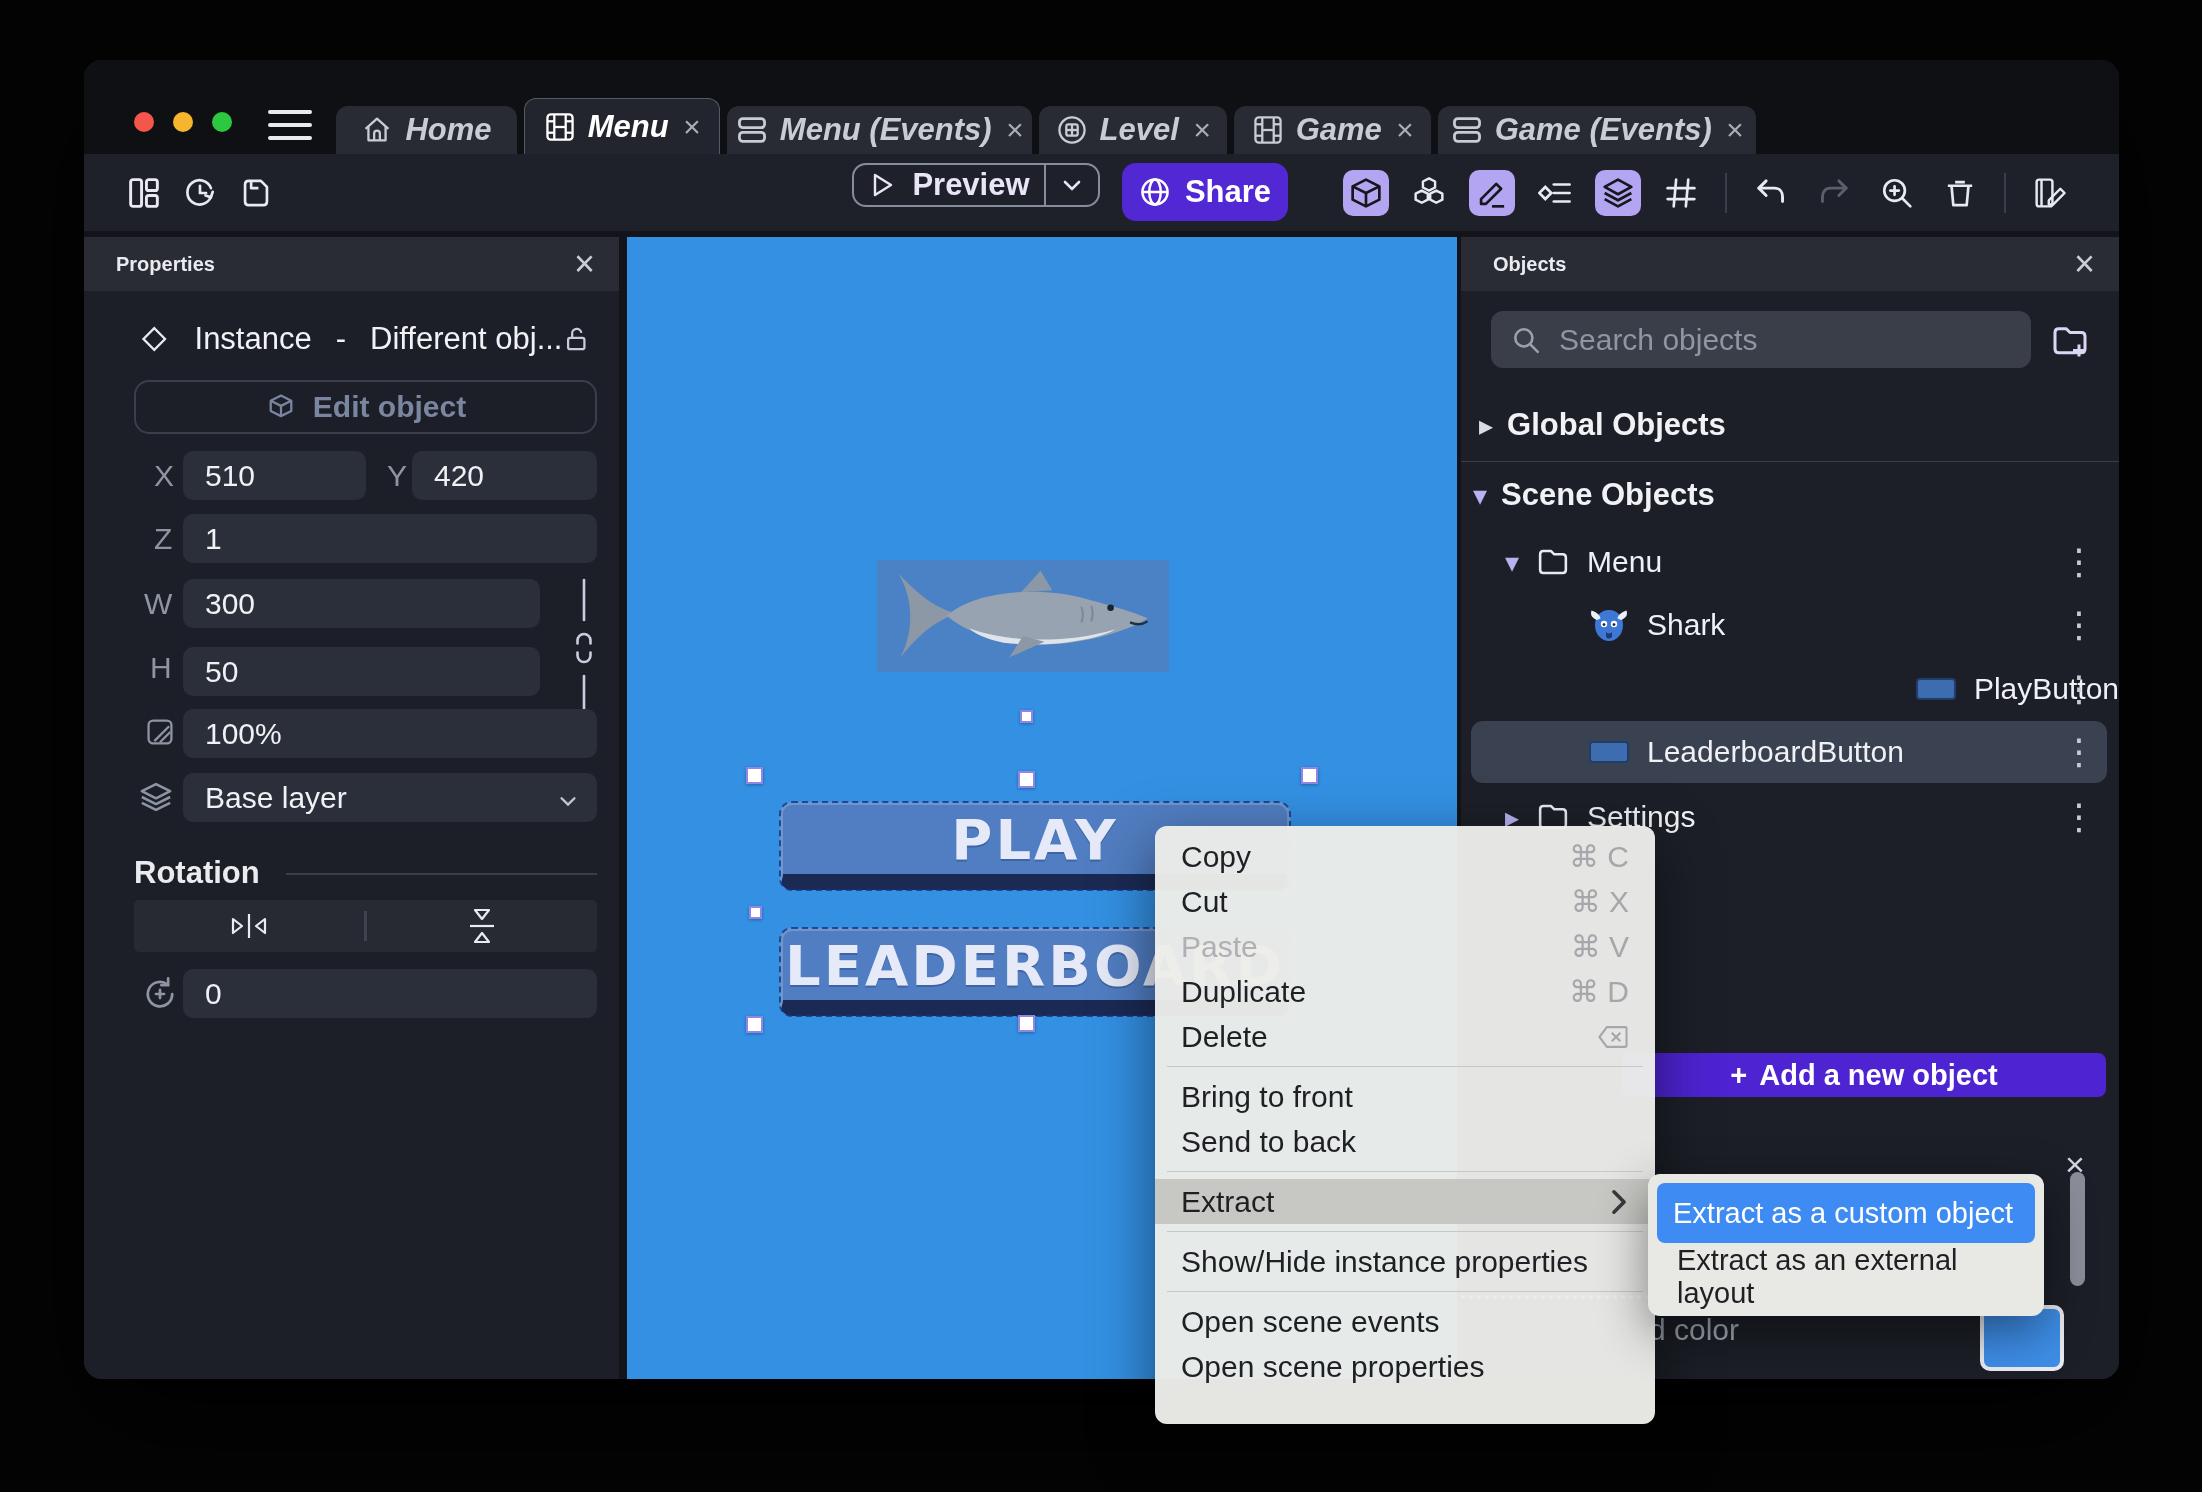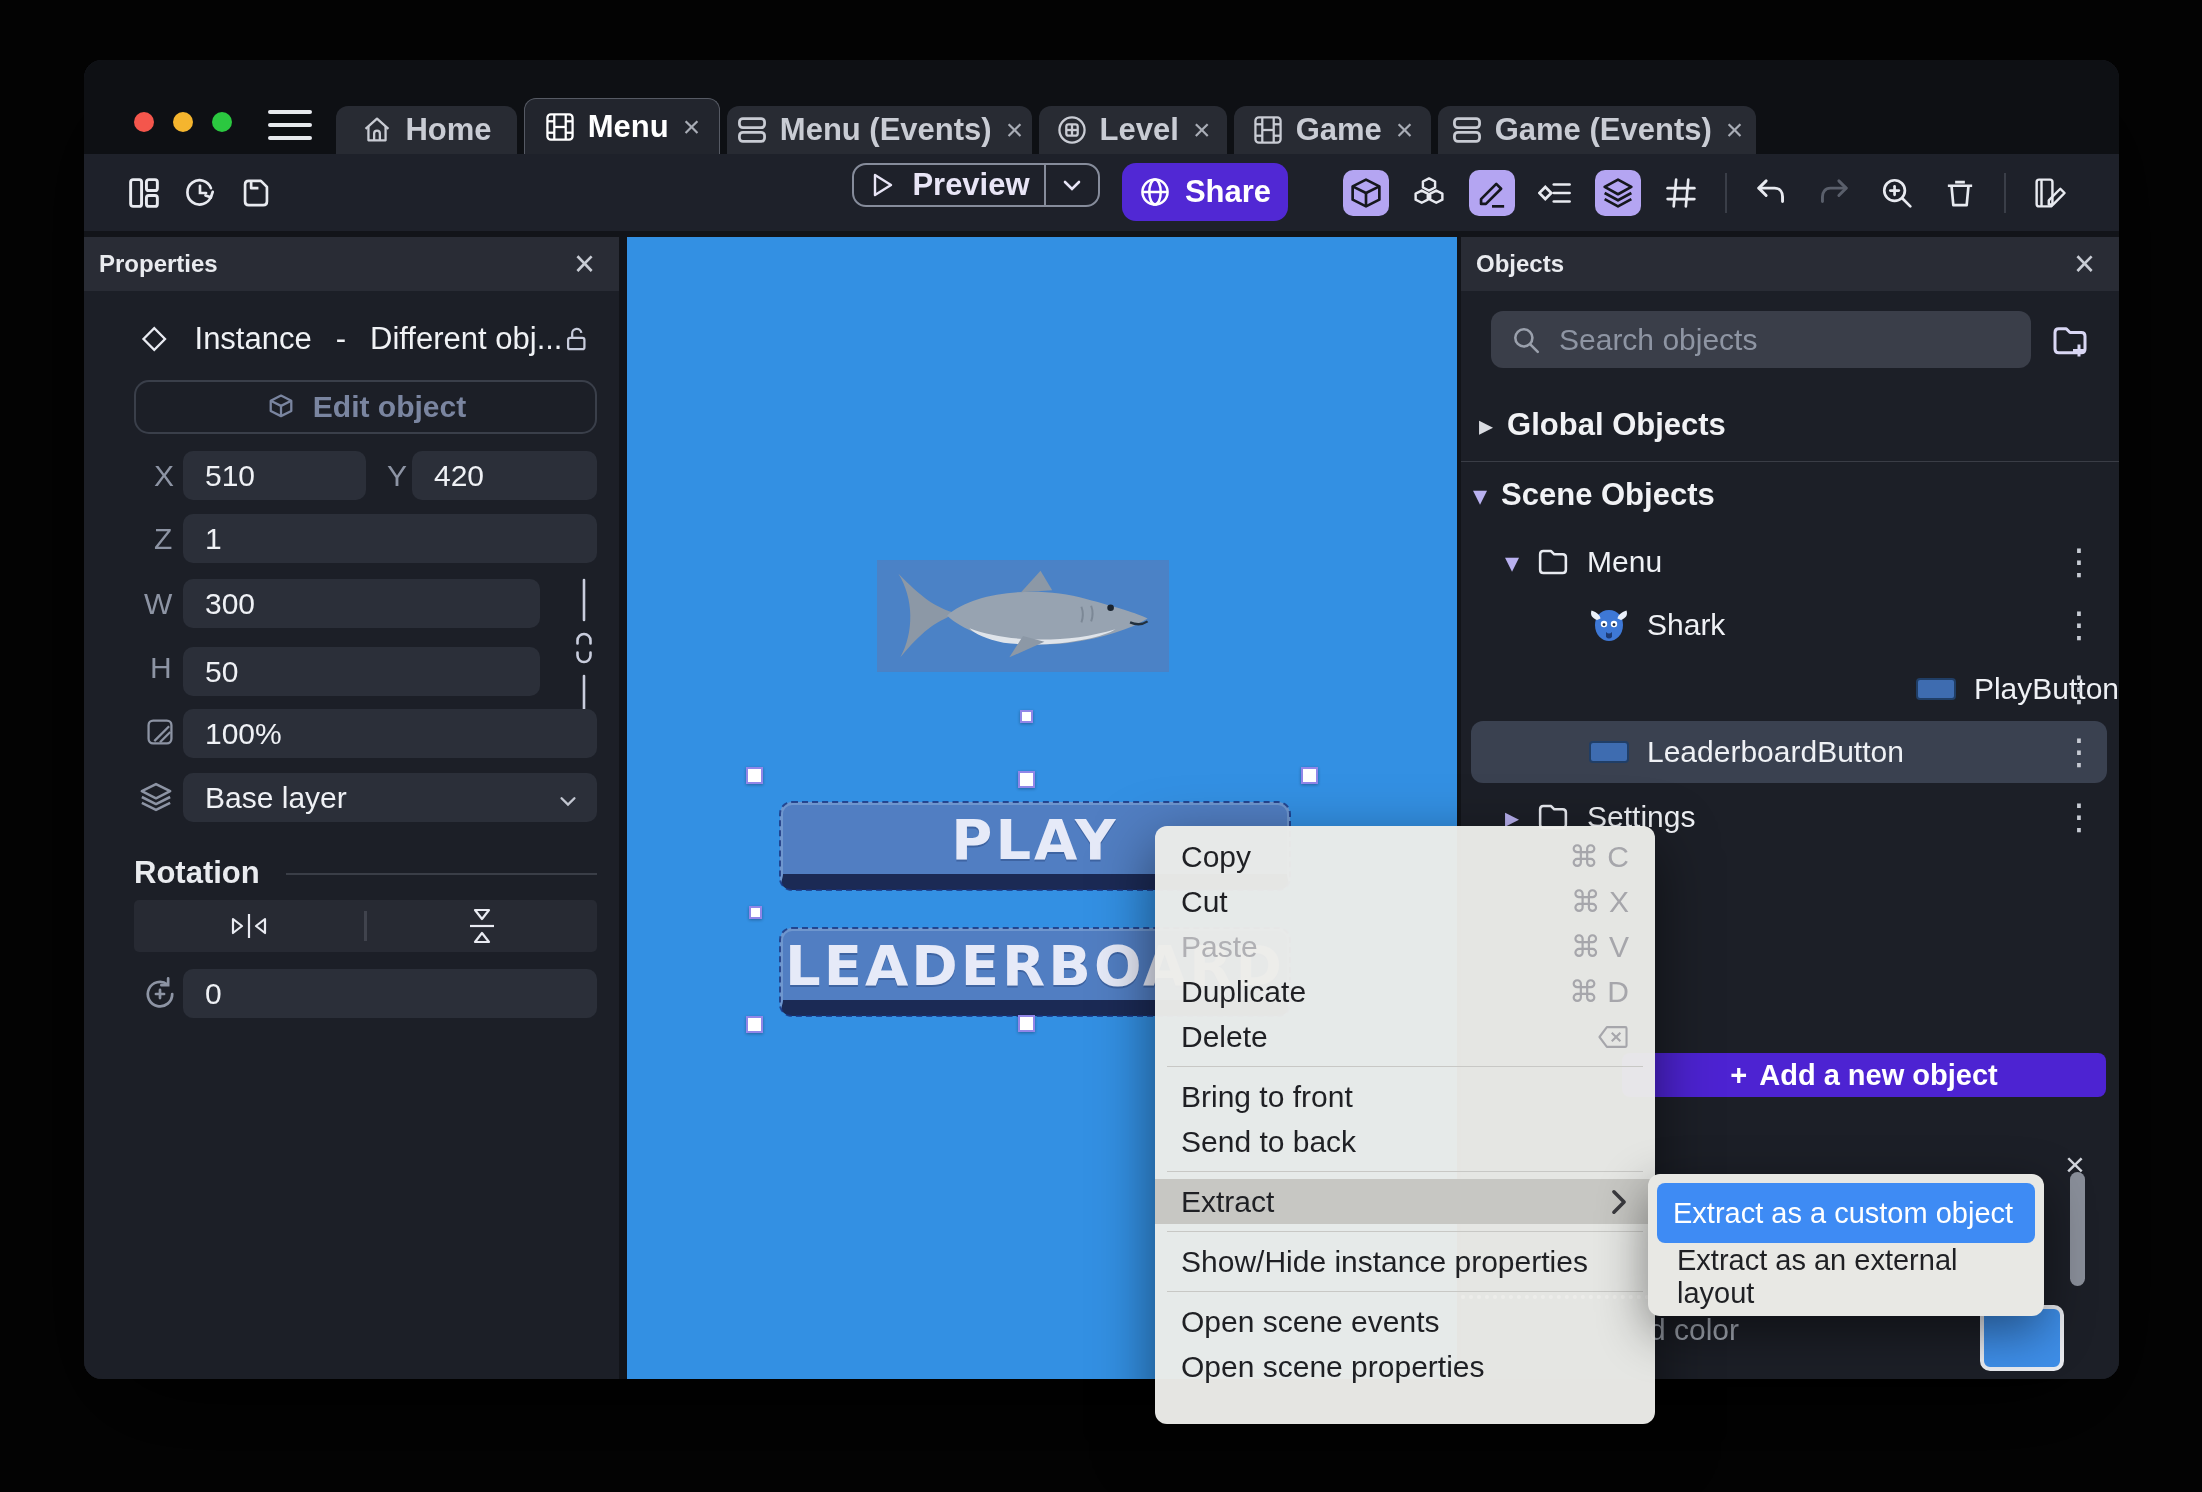--- a/index.html
+++ b/index.html
@@ -5,21 +5,21 @@
   * { margin:0; padding:0; box-sizing:border-box; }
   html,body { width:2202px; height:1492px; background:#040404; font-family:"Liberation Sans","DejaVu Sans",sans-serif; overflow:hidden; }
   .stage { position:relative; width:2202px; height:1492px; }
 
   
   .window { position:absolute; left:84px; top:60px; width:2035px; height:1319px;
             background:#1E212A; border-radius:18px; box-shadow:0 40px 120px rgba(0,0,0,.85); }
 
   
   .tabbar { position:absolute; left:0; top:0; width:100%; height:94px; background:#0E1014;
-            border-radius:18px 18px 0 0; }
+            border-radius:18px 18px 0 0;font-style:italic; }
   .light { position:absolute; top:52px; width:20px; height:20px; border-radius:50%; }
   .light.red{ left:50px; background:#F4564C; } .light.yellow{ left:89px; background:#F5B52E; } .light.green{ left:128px; background:#2BC840; }
   .hamburger { position:absolute; left:184px; top:50px; width:44px; height:30px; display:flex; flex-direction:column; justify-content:space-between; cursor:pointer; }
   .hamburger i { display:block; height:4px; background:#E8EAEF; border-radius:2px; }
   .tabs { position:absolute; left:252px; bottom:0; display:flex; align-items:flex-end; gap:7px; }
   .tab { height:48px; border-radius:12px 12px 0 0; background:#282B33; color:#C9CCD4;
          display:flex; align-items:center; justify-content:center; gap:12px; padding:0 24px;
          font-size:31px; font-weight:600; white-space:nowrap; cursor:pointer; }
   .tab.active { height:56px; background:#22252D; color:#FFFFFF; border:1px solid #565A64; border-bottom:none; font-weight:700; }
   .tab .ticon { width:32px; height:32px; flex:0 0 auto; }
@@ -41,21 +41,21 @@
   .tb-btn { width:46px; height:46px; border-radius:10px; display:flex; align-items:center; justify-content:center; color:#E8EAF0; cursor:pointer; }
   .tb-btn.hl { background:#B4A5F2; color:#15171D; }
   .tb-btn.dim { color:#5A5F6B; }
   .tb-div { width:2px; height:40px; background:#3A3E48; margin:0 4px; }
 
   
   .content { position:absolute; left:0; top:171px; width:2035px; height:1148px; background:#121419; padding-top:6px;
              display:flex; gap:0; border-radius:0 0 18px 18px; overflow:hidden; }
   .panel { background:#1C1F27; position:relative; }
   .panel-head { position:absolute; left:0; top:0; width:100%; height:54px; background:#292C35; display:flex; align-items:center; }
-  .panel-title { font-size:24px; font-weight:600; color:#E9EBEF; margin-left:15px; }
+  .panel-title { font-size:20px; font-weight:600; color:#E9EBEF; margin-left:32px; }
   .panel-close { position:absolute; right:24px; top:6px; font-size:36px; color:#C9CDD5; cursor:pointer; }
 
   .props { width:535px; height:1142px; margin-right:8px; }
   .objects { width:658px; height:1142px; margin-left:4px; }
   .canvas { flex:1; position:relative; background:#3390E3; overflow:hidden; }
 
   
   .inst-row { position:absolute; left:0; top:80px; width:100%; height:44px; display:flex; align-items:center; }
   .inst-row .diamond { margin-left:56px; width:30px; height:30px; color:#E9EBF2; }
   .inst-row .t1 { margin-left:26px; font-size:31px; color:#F0F2F5; }

